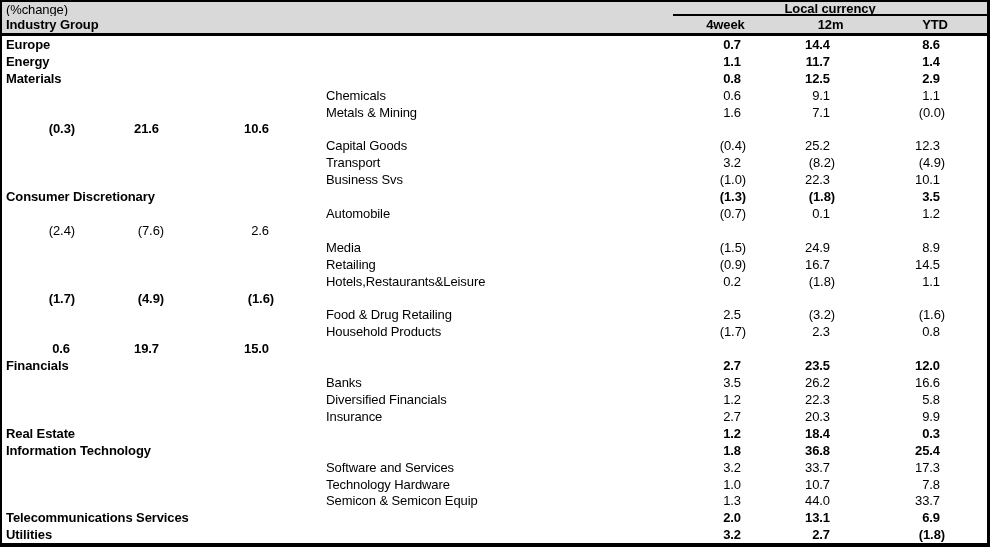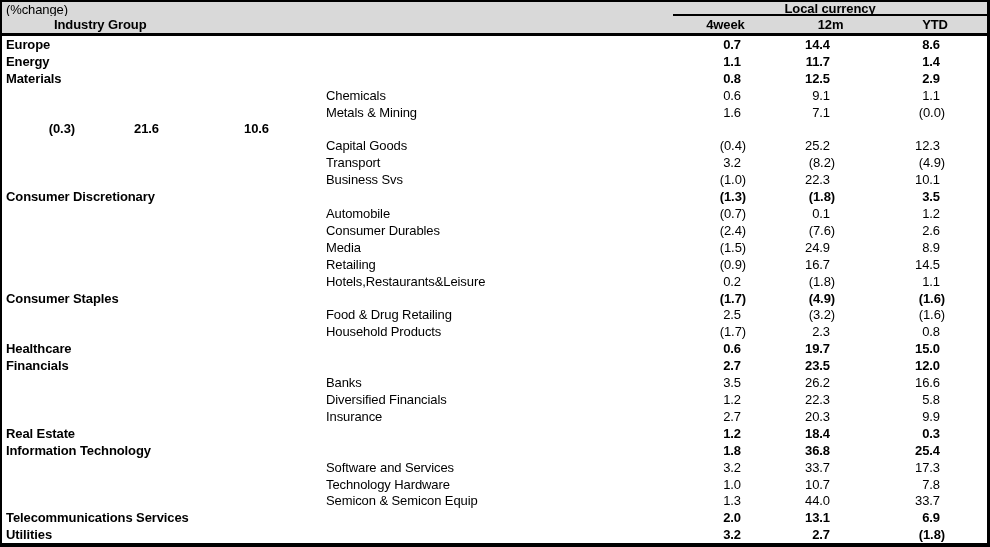--- a/index.html
+++ b/index.html
@@ -13,21 +13,21 @@
     border-bottom-width: 4px;
     display: flex; flex-direction: column;
     font-family: "Liberation Sans", sans-serif;
     font-size: 13px; color: #000;
     letter-spacing: -0.1px;
     overflow: hidden;
   }
   .header { background: #d9d9d9; }
   .hrow { display: flex; }
   .hrow1 { height: 14px; }
-  .hrow2 { height: 17px; padding-left: 48px; }
+  .hrow2 { height: 17px; }
   .cell { box-sizing: border-box; }
   .name { flex: 1 1 auto; padding-left: 4px; display: flex; align-items: center; white-space: nowrap; overflow: hidden; }
   .meta { font-weight: normal; }
   .bold { font-weight: bold; }
   .lc-span {
     box-sizing: border-box;
     width: 314px; height: 14px;
     border-bottom: 2px solid #000;
     display: flex; align-items: center; justify-content: center;
     font-weight: bold;
@@ -193,21 +193,20 @@
           <span>(0.7)</span>
         </div>
         <div class="cell num c2">
           <span class="np">0.1</span>
         </div>
         <div class="cell num c3">
           <span class="np">1.2</span>
         </div>
       </div>
       <div class="row sub">
-        <div class="cell name">Consumer Durables</div>
         <div class="cell num c1">
           <span>(2.4)</span>
         </div>
         <div class="cell num c2">
           <span>(7.6)</span>
         </div>
         <div class="cell num c3">
           <span class="np">2.6</span>
         </div>
       </div>
@@ -241,21 +240,20 @@
           <span class="np">0.2</span>
         </div>
         <div class="cell num c2">
           <span>(1.8)</span>
         </div>
         <div class="cell num c3">
           <span class="np">1.1</span>
         </div>
       </div>
       <div class="row grp">
-        <div class="cell name">Consumer Staples</div>
         <div class="cell num c1">
           <span>(1.7)</span>
         </div>
         <div class="cell num c2">
           <span>(4.9)</span>
         </div>
         <div class="cell num c3">
           <span>(1.6)</span>
         </div>
       </div>
@@ -277,21 +275,20 @@
           <span>(1.7)</span>
         </div>
         <div class="cell num c2">
           <span class="np">2.3</span>
         </div>
         <div class="cell num c3">
           <span class="np">0.8</span>
         </div>
       </div>
       <div class="row grp">
-        <div class="cell name">Healthcare</div>
         <div class="cell num c1">
           <span class="np">0.6</span>
         </div>
         <div class="cell num c2">
           <span class="np">19.7</span>
         </div>
         <div class="cell num c3">
           <span class="np">15.0</span>
         </div>
       </div>

